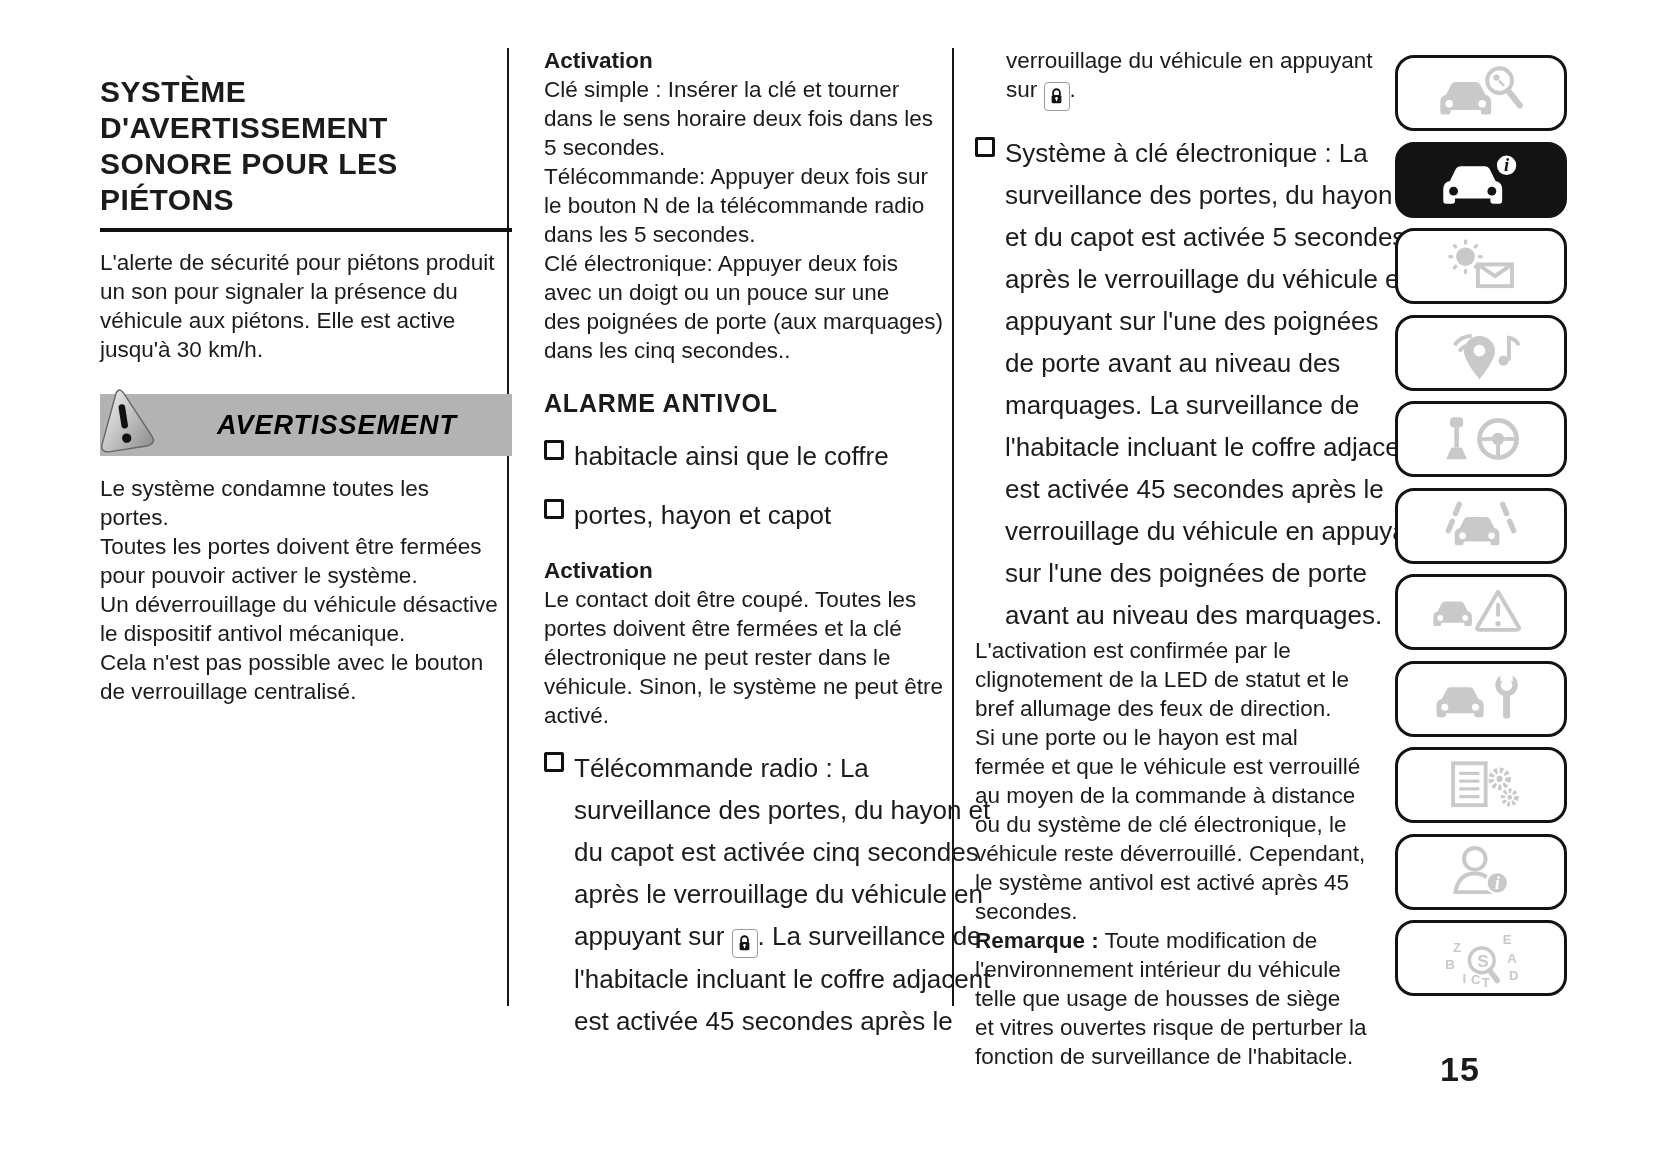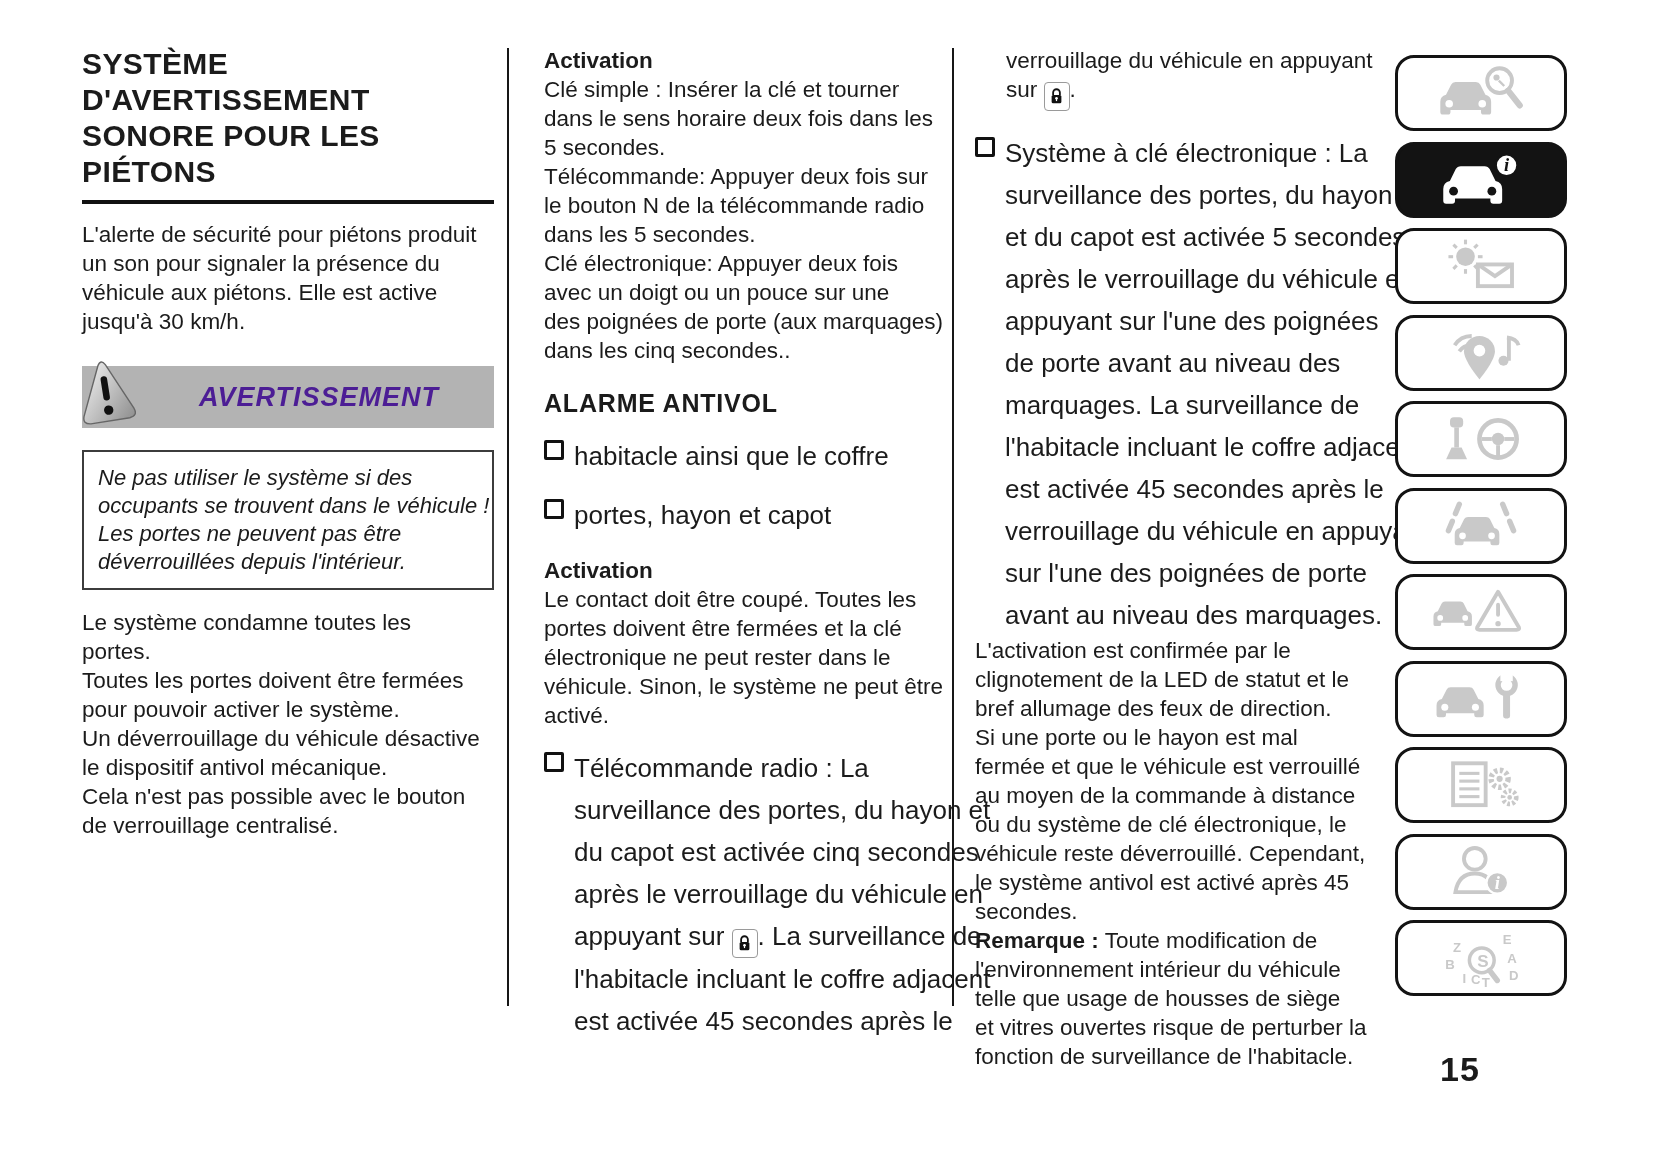--- a/index.html
+++ b/index.html
@@ -2,21 +2,21 @@
 <html><head>
 <meta charset="utf-8">
 <style>
   html,body{margin:0;padding:0;background:#ffffff;}
   body{
     width:1653px;height:1165px;position:relative;overflow:hidden;
     font-family:"Liberation Sans",sans-serif;color:#1b1b1b;
     -webkit-font-smoothing:antialiased;
   }
   .col{position:absolute;top:46px;}
-  #col-left{left:82px;width:412px;}
+  #col-left{left:100px;width:412px;margin-top:28px;}
   #col-mid{left:544px;width:414px;}
   #col-right{left:975px;width:406px;}
   .divider{position:absolute;top:48px;height:958px;width:2px;background:#161616;}
   #divider-1{left:507px;}
   #divider-2{left:952px;}
 
   .h1{
     font-size:30px;font-weight:900;line-height:36px;letter-spacing:.4px;
     white-space:pre;border-bottom:4px solid #111;padding-bottom:10px;margin:0 0 16px 0;
   }
@@ -26,21 +26,21 @@
   .bold-label{font-size:22.5px;font-weight:700;line-height:29px;margin-top:20px;}
   .bold-label.first{margin-top:0;}
   p.body{font-size:22.5px;line-height:29px;margin:0;white-space:pre;}
   .mt22{margin-top:22px;}
 
   .warnband{position:relative;margin-top:30px;height:62px;background:#b3b3b3;}
   .warn-tri{position:absolute;left:-6px;top:-10px;}
   .warnlabel{
     position:absolute;left:62px;right:0;top:0;height:62px;
     display:flex;align-items:center;justify-content:center;
-    color:#4c1d95;font-style:italic;font-weight:700;font-size:27px;letter-spacing:1px;
+    color:#000000;font-style:italic;font-weight:700;font-size:27px;letter-spacing:1px;
   }
   .notebox{
     border:2px solid #3c3c3c;margin-top:22px;padding:12px 14px;
     font-style:italic;font-size:22px;line-height:28px;white-space:pre;
   }
 
   .bullet{display:flex;margin-top:17px;}
   .bullet .sq{
     flex:0 0 auto;width:14px;height:14px;border:3.5px solid #111;
     border-radius:2px;margin:5px 10px 0 0;
@@ -94,24 +94,20 @@
         <g transform="rotate(-9 32 39)">
           <path d="M28,9 Q32,2 36,9 L59,60 Q62,68 53,69 L11,69 Q2,68 5,60 Z" fill="url(#wg)" stroke="#666" stroke-width="1.5"></path>
           <rect x="28.5" y="21" width="7" height="26" rx="3.5" fill="#111"></rect>
           <circle cx="32" cy="57.5" r="5" fill="#111"></circle>
         </g>
       </svg>
     </span>
     <div class="warnlabel">AVERTISSEMENT</div>
   </div>
 
-  <div class="notebox">Ne pas utiliser le système si des
-occupants se trouvent dans le véhicule !
-Les portes ne peuvent pas être
-déverrouillées depuis l'intérieur.</div>
 
   <p class="body" style="margin-top:18px">Le système condamne toutes les
 portes.
 Toutes les portes doivent être fermées
 pour pouvoir activer le système.
 Un déverrouillage du véhicule désactive
 le dispositif antivol mécanique.
 Cela n'est pas possible avec le bouton
 de verrouillage centralisé.</p>
 </div>

